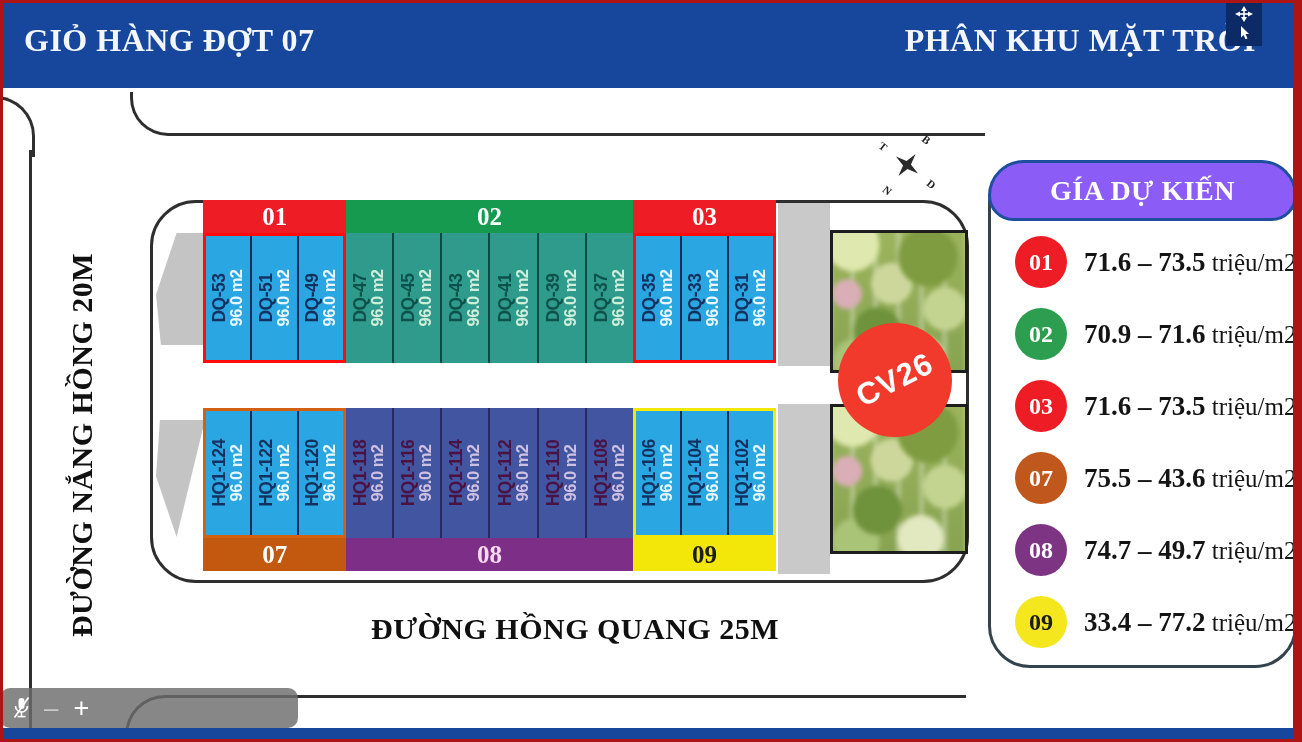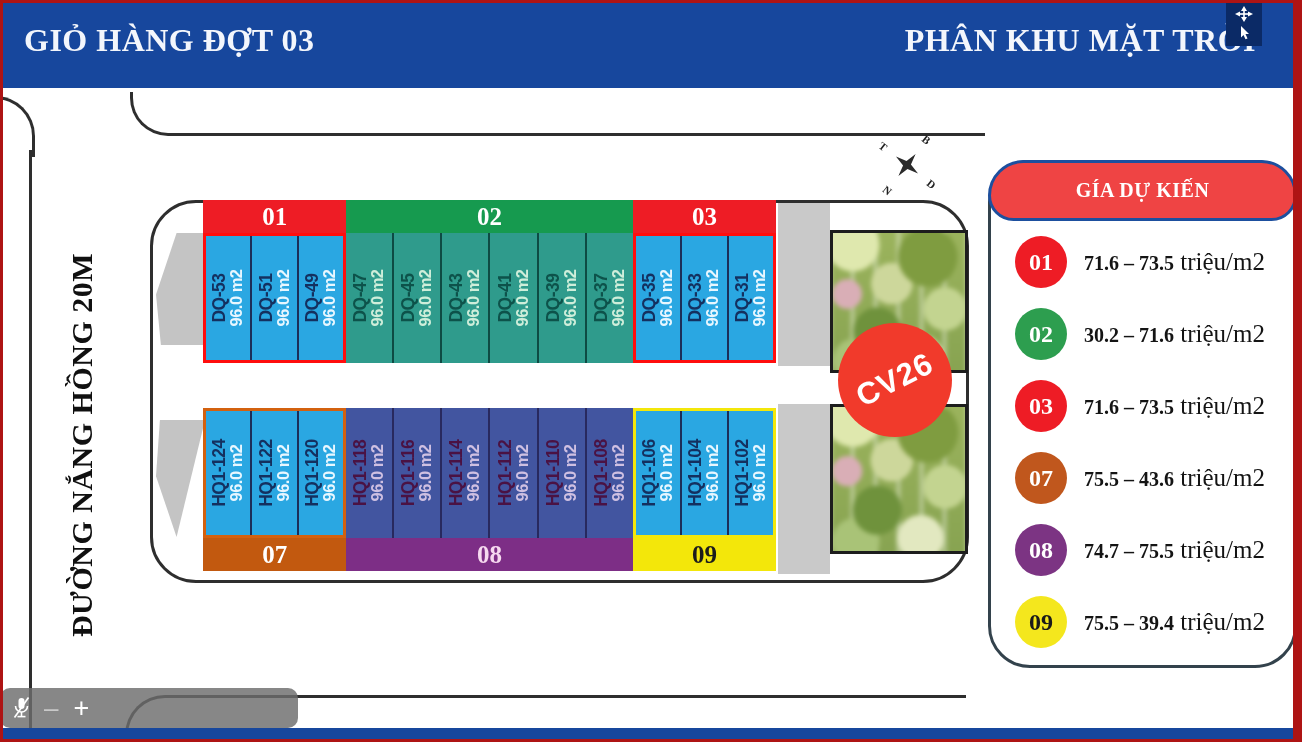--- a/index.html
+++ b/index.html
@@ -63,48 +63,48 @@
   .larea{display:block;font-size:16.5px;letter-spacing:-.5px;white-space:nowrap;}
   
   .road-label{position:absolute;color:#101010;font-weight:bold;font-size:30px;letter-spacing:.5px;
               text-align:center;z-index:5;white-space:nowrap;}
   .road-top{left:235px;top:141px;width:600px;}
   .road-bottom{left:275px;top:612px;width:600px;}
   .road-left{left:-138px;top:428px;width:440px;transform:rotate(-90deg);}
   
   .legend{position:absolute;left:988px;top:160px;width:303px;height:502px;background:#fff;
           border:3px solid #33424c;border-radius:42px;z-index:7;}
-  .legend-header{position:absolute;left:-3px;top:-3px;width:303px;height:55px;background:#ef4444;
+  .legend-header{position:absolute;left:-3px;top:-3px;width:303px;height:55px;background:#8b5cf6;
           border:3px solid #1d4f9e;border-radius:42px 42px 30px 30px;display:flex;align-items:center;justify-content:center;
-          color:#fff;font-weight:bold;font-size:20px;letter-spacing:.5px;}
+          color:#fff;font-weight:bold;font-size:28px;letter-spacing:.5px;}
   .legend-rows{position:absolute;left:0;top:63px;width:100%;display:flex;flex-direction:column;}
   .lrow{height:72px;display:flex;align-items:center;padding-left:24px;gap:17px;}
   .lcirc{width:52px;height:52px;border-radius:50%;flex:none;display:flex;align-items:center;justify-content:center;
          font-size:24px;font-weight:bold;}
   .lprice{font-size:25px;color:#141414;white-space:nowrap;}
-  .lprice b{font-size:20px;}
+  .lprice b{font-size:27px;}
   .price-note{position:absolute;left:960px;top:680px;width:330px;text-align:right;font-style:italic;
          font-weight:bold;font-size:25px;color:#1b1b1b;z-index:7;}
   
   .pill{position:absolute;left:0;top:688px;width:298px;height:40px;background:rgba(108,108,108,.82);
         border-radius:10px;display:flex;align-items:center;gap:9px;padding:0 12px;z-index:8;
         color:#fff;font-family:"Liberation Sans",sans-serif;font-size:21px;box-sizing:border-box;}
   .pill .minus{color:#c9c9c9;font-size:26px;cursor:pointer;margin-left:4px;}
   .pill .plus{color:#fff;font-size:27px;cursor:pointer;margin-left:6px;}
   .mic{flex:none;cursor:pointer;}
   .bottom-bar{position:absolute;left:0;top:728px;width:1302px;height:14px;background:#17479d;z-index:8;}
   .frame{position:absolute;inset:0;border:3px solid #ae1414;border-right-width:9px;z-index:12;pointer-events:none;}
 </style>
 </head>
 <body>
 
 <div class="stage">
 
   <div class="header">
-    <div class="title-left">GIỎ HÀNG ĐỢT 03</div>
+    <div class="title-left">GIỎ HÀNG ĐỢT 07</div>
     <div class="title-right">PHÂN KHU MẶT TRỜI</div>
   </div>
   <div class="move-icon">
     <svg width="22" height="34" viewBox="0 0 22 34">
       <g fill="#ffffff">
         <polygon points="11,0 14,5 8,5"></polygon>
         <polygon points="11,16 8,11 14,11"></polygon>
         <polygon points="2,8 7,5.5 7,10.5"></polygon>
         <polygon points="20,8 15,5.5 15,10.5"></polygon>
         <rect x="10.2" y="4" width="1.6" height="8"></rect>
@@ -313,48 +313,49 @@
             <div class="rot">
               <span class="lid" style="color: rgb(20, 48, 95);">HQ1-102</span>
               <span class="larea" style="color: rgb(232, 247, 255);">96.0 m2</span>
             </div>
           </div>
         </div>
         <div class="strip" style="background: rgb(243, 231, 10); color: rgb(28, 28, 28);">09</div>
       </div>
     </div>
 
+  <div class="road-label road-bottom">ĐƯỜNG HỒNG QUANG 25M</div>
   <div class="road-label road-left">ĐƯỜNG NẮNG HỒNG 20M</div>
 
   <div class="legend">
     <div class="legend-header">GÍA DỰ KIẾN</div>
     <div class="legend-rows" id="legend-rows">
         <div class="lrow">
           <div class="lcirc" style="background: rgb(238, 28, 37); color: rgb(255, 255, 255);">01</div>
           <div class="lprice"><b>71.6 – 73.5</b><span> triệu/m2</span></div>
         </div>
         <div class="lrow">
           <div class="lcirc" style="background: rgb(45, 158, 79); color: rgb(255, 255, 255);">02</div>
-          <div class="lprice"><b>30.2 – 71.6</b><span> triệu/m2</span></div>
+          <div class="lprice"><b>70.9 – 71.6</b><span> triệu/m2</span></div>
         </div>
         <div class="lrow">
           <div class="lcirc" style="background: rgb(238, 28, 37); color: rgb(255, 255, 255);">03</div>
           <div class="lprice"><b>71.6 – 73.5</b><span> triệu/m2</span></div>
         </div>
         <div class="lrow">
           <div class="lcirc" style="background: rgb(192, 87, 29); color: rgb(255, 255, 255);">07</div>
           <div class="lprice"><b>75.5 – 43.6</b><span> triệu/m2</span></div>
         </div>
         <div class="lrow">
           <div class="lcirc" style="background: rgb(124, 52, 131); color: rgb(255, 255, 255);">08</div>
-          <div class="lprice"><b>74.7 – 75.5</b><span> triệu/m2</span></div>
+          <div class="lprice"><b>74.7 – 49.7</b><span> triệu/m2</span></div>
         </div>
         <div class="lrow">
           <div class="lcirc" style="background: rgb(244, 231, 29); color: rgb(26, 26, 26);">09</div>
-          <div class="lprice"><b>75.5 – 39.4</b><span> triệu/m2</span></div>
+          <div class="lprice"><b>33.4 – 77.2</b><span> triệu/m2</span></div>
         </div>
       </div>
   </div>
 
   <div class="pill">
     <svg class="mic" width="19" height="24" viewBox="0 0 19 24">
       <rect x="6.5" y="2" width="6" height="11" rx="3" fill="#ffffff"></rect>
       <path d="M3.5 10 a6 6 0 0 0 12 0" fill="none" stroke="#ffffff" stroke-width="1.6"></path>
       <line x1="9.5" y1="16" x2="9.5" y2="20" stroke="#ffffff" stroke-width="1.6"></line>
       <line x1="5.5" y1="20.6" x2="13.5" y2="20.6" stroke="#ffffff" stroke-width="1.6"></line>

